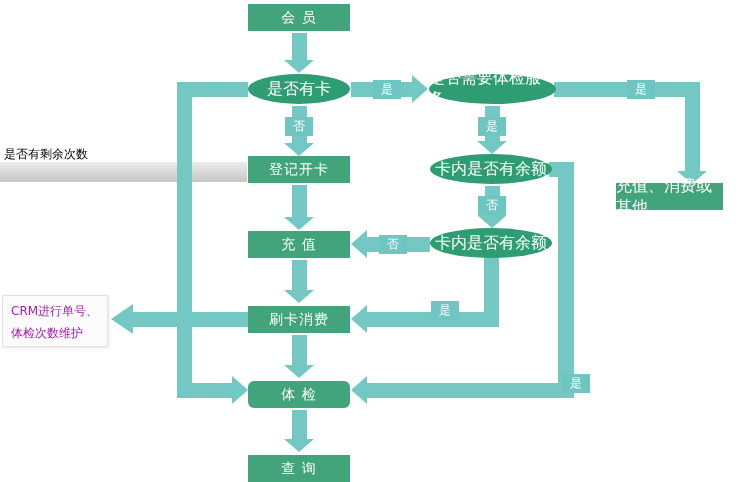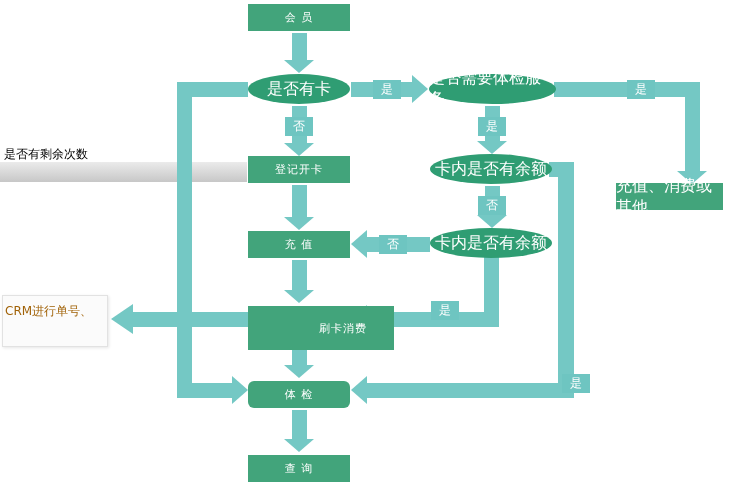--- a/index.html
+++ b/index.html
@@ -1,26 +1,26 @@
 <!DOCTYPE html>
 <html><head>
 <meta charset="utf-8">
 <style>
   html,body{margin:0;padding:0;background:#ffffff;}
   body{font-family:"DejaVu Sans","Liberation Sans",sans-serif;}
   #canvas{position:relative;width:749px;height:482px;background:#ffffff;overflow:hidden;}
 
   
   .node-rect{position:absolute;background:#42a47b;color:#fff;display:flex;align-items:center;
-    justify-content:center;font-size:11px;z-index:3;letter-spacing:1px;}
+    justify-content:center;font-size:14px;z-index:3;letter-spacing:1px;}
   .node-ellipse{position:absolute;background:#2f9d73;color:#fff;display:flex;align-items:center;
     justify-content:center;font-size:16px;border-radius:50%;z-index:3;}
   .crm-box{position:absolute;background:#fbfbfb;border:1px solid #e2e2e2;
-    box-shadow:1px 1px 3px rgba(0,0,0,0.10);color:#a16207;font-size:12px;line-height:22px;
-    padding:4px 0 0 2px;box-sizing:border-box;z-index:3;}
+    box-shadow:1px 1px 3px rgba(0,0,0,0.10);color:#a21caf;font-size:12px;line-height:22px;
+    padding:4px 0 0 8px;box-sizing:border-box;z-index:3;}
 
   
   .bar{position:absolute;background:#74c8c4;z-index:2;}
   .ah-down{position:absolute;width:0;height:0;border-left:15px solid transparent;
     border-right:15px solid transparent;border-top:13px solid #74c8c4;z-index:2;}
   .ah-left{position:absolute;width:0;height:0;border-top:14px solid transparent;
     border-bottom:14px solid transparent;border-right:16px solid #74c8c4;z-index:2;}
   .ah-left-big{position:absolute;width:0;height:0;border-top:15px solid transparent;
     border-bottom:15px solid transparent;border-right:22px solid #74c8c4;z-index:2;}
   .ah-right{position:absolute;width:0;height:0;border-top:14px solid transparent;
@@ -104,22 +104,23 @@
   <div class="edge-label" style="left:562px;top:374px;">是</div>
 
   <div class="node-rect" style="left:248px;top:4px;width:102px;height:27px;">会 员</div>
   <div class="node-ellipse" style="left:248px;top:74px;width:102px;height:30px;">是否有卡</div>
   <div class="node-ellipse" style="left:429px;top:74px;width:127px;height:30px;">是否需要体检服务</div>
   <div class="node-rect" style="left:248px;top:156px;width:102px;height:27px;">登记开卡</div>
   <div class="node-ellipse" style="left:430px;top:154px;width:122px;height:30px;">卡内是否有余额</div>
   <div class="node-rect" style="left:616px;top:183px;width:107px;height:27px;font-size:16px;letter-spacing:0;">充值、消费或其他</div>
   <div class="node-rect" style="left:248px;top:231px;width:102px;height:27px;">充 值</div>
   <div class="node-ellipse" style="left:430px;top:228px;width:122px;height:30px;">卡内是否有余额</div>
-  <div class="node-rect" style="left:248px;top:306px;width:102px;height:44px;padding-left:44px;">刷卡消费</div>
+  <div class="node-rect" style="left:248px;top:306px;width:102px;height:27px;">刷卡消费</div>
 
   <div class="crm-box" style="left:2px;top:295px;width:106px;height:52px;">
     <div>CRM进行单号、</div>
+    <div>体检次数维护</div>
   </div>
 
   <div class="node-rect" style="left:248px;top:381px;width:102px;height:27px;border-radius:6px;">体 检</div>
   <div class="node-rect" style="left:248px;top:455px;width:102px;height:27px;">查 询</div>
 
 </div>
 
 </body></html>

